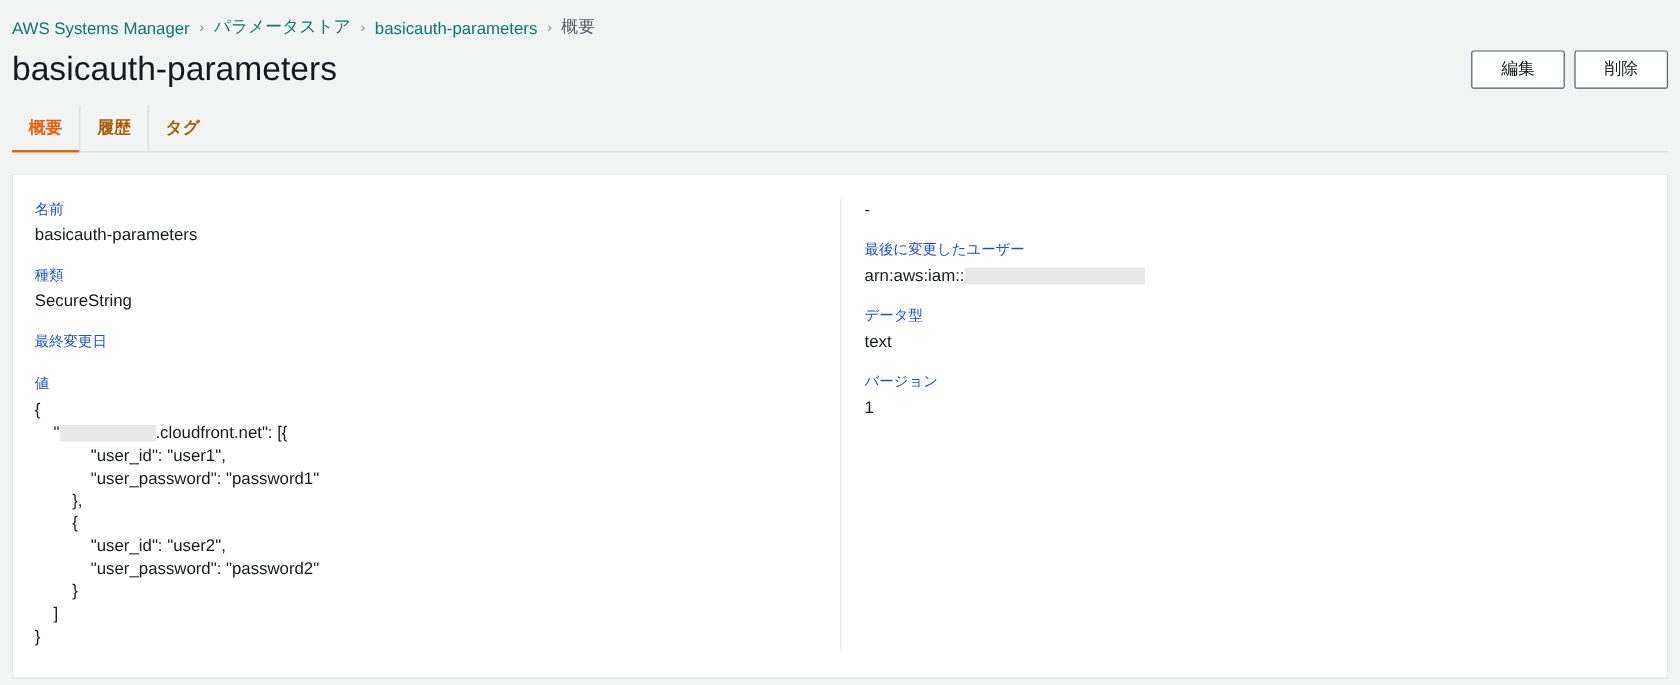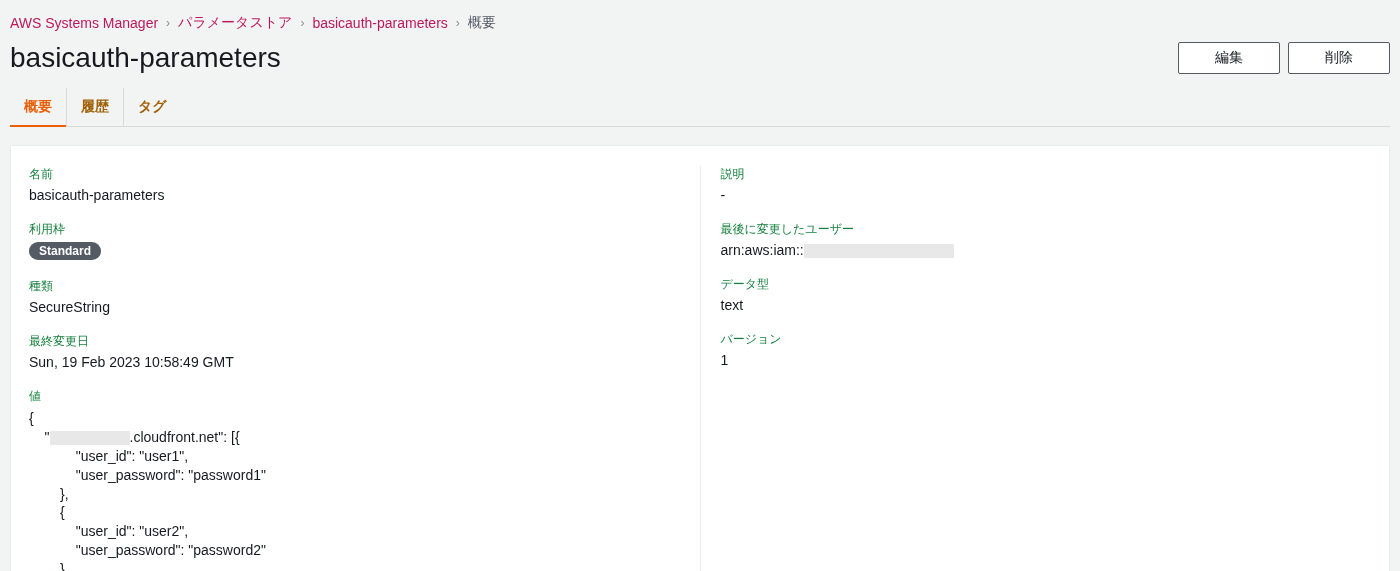--- a/index.html
+++ b/index.html
@@ -13,21 +13,21 @@
   .page { padding: 10px 10px 18px 10px; }
 
   
   .breadcrumbs {
     display: flex;
     align-items: center;
     gap: 8px;
     font-size: 14px;
     padding: 4px 0 6px 0;
   }
-  .breadcrumbs a { color: #be185d; text-decoration: none; cursor: pointer; }
+  .breadcrumbs a { color: #0f766e; text-decoration: none; cursor: pointer; }
   .breadcrumbs .sep { color: #879196; font-size: 12px; }
   .breadcrumbs .current { color: #545b64; }
 
   
   .header-row {
     display: flex;
     align-items: center;
     justify-content: space-between;
     padding: 4px 0 8px 0;
   }
@@ -35,21 +35,21 @@
     font-size: 28px;
     font-weight: 400;
     margin: 0;
     color: #16191f;
   }
   .header-actions { display: flex; gap: 8px; }
   .btn {
     background: #fff;
     border: 1px solid #545b64;
     border-radius: 2px;
-    padding: 6px 36px;
+    padding: 6px 24px;
     font-size: 14px;
     color: #16191f;
     cursor: pointer;
   }
 
   
   .tabs {
     display: flex;
     border-bottom: 1px solid #d5dbdb;
     margin-top: 6px;
@@ -91,21 +91,21 @@
   .col {
     flex: 1;
     min-width: 0;
   }
   .col-left { padding-right: 20px; }
   .col-right { padding-left: 20px; border-left: 1px solid #eaeded; }
 
   .field { margin-bottom: 18px; }
   .field-label {
     font-size: 12px;
-    color: #15803d;
+    color: #1d4ed8;
     margin-bottom: 4px;
   }
   .field-value {
     font-size: 14px;
     color: #16191f;
   }
 
   .badge-tier {
     display: inline-block;
     background: #545b64;
@@ -171,33 +171,28 @@
 
   <div class="panel">
     <div class="two-col">
       <div class="col col-left">
 
         <div class="field">
           <div class="field-label">名前</div>
           <div class="field-value">basicauth-parameters</div>
         </div>
 
-        <div class="field">
-          <div class="field-label">利用枠</div>
-          <div><span class="badge-tier">Standard</span></div>
-        </div>
 
         <div class="field">
           <div class="field-label">種類</div>
           <div class="field-value">SecureString</div>
         </div>
 
         <div class="field">
           <div class="field-label">最終変更日</div>
-          <div class="field-value">Sun, 19 Feb 2023 10:58:49 GMT</div>
         </div>
 
         <div class="field" style="margin-bottom:0;">
           <div class="field-label">値</div>
           <pre class="value-block"><span>{
     "</span><span class="redacted-small"></span><span>.cloudfront.net": [{
             "user_id": "user1",
             "user_password": "password1"
         },
         {
@@ -207,21 +202,20 @@
     ]
 }</span></pre>
 
         </div>
 
       </div>
 
       <div class="col col-right">
 
         <div class="field">
-          <div class="field-label">説明</div>
           <div class="field-value">-</div>
         </div>
 
         <div class="field">
           <div class="field-label">最後に変更したユーザー</div>
           <div class="field-value">
             <span>arn:aws:iam::</span><span class="redacted"></span>
           </div>
         </div>
 

